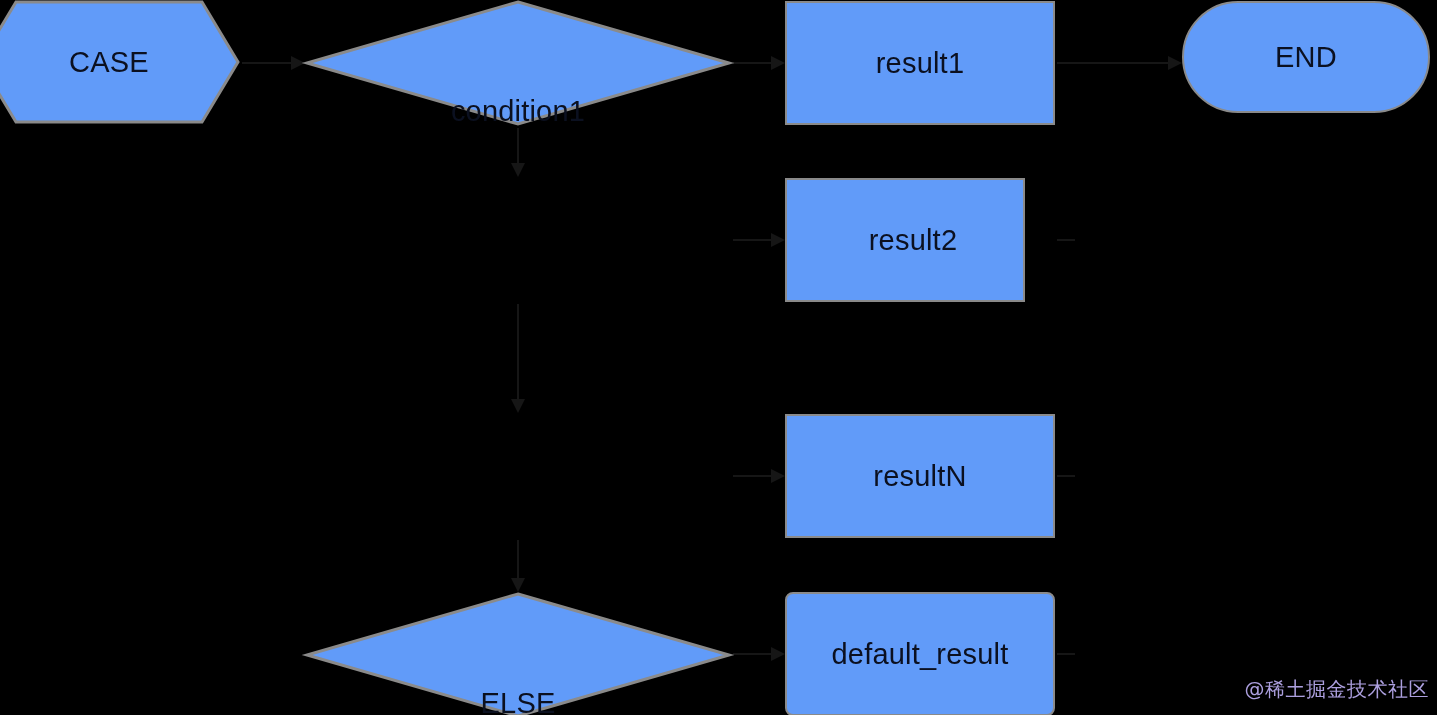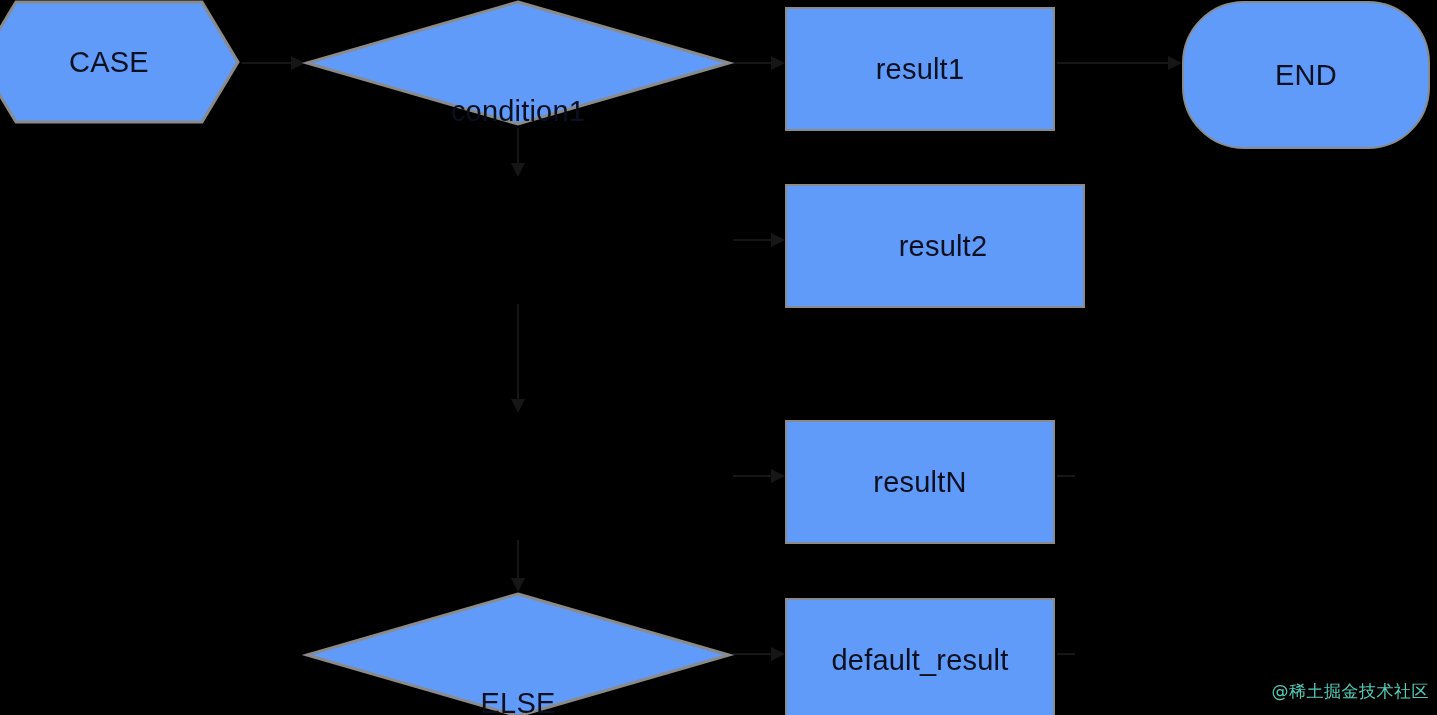--- a/index.html
+++ b/index.html
@@ -24,21 +24,20 @@
     color: #0b1020;
     font-size: 29px;
     line-height: 1;
     letter-spacing: 0.2px;
     white-space: nowrap;
   }
   
   .rect {
     background: #619bf9;
     border: 2px solid #8a8a8a;
-    margin-top: 6px;
   }
   
   .diamond {
     background: transparent;
     border: none;
     align-items: flex-end;
   }
   .diamond .label,
   .hexnode .label,
   .stadium .label {
@@ -66,23 +65,23 @@
     left: 0;
     top: 0;
     width: 1437px;
     height: 715px;
     z-index: 0;
   }
   .watermark {
     position: absolute;
     right: 8px;
     bottom: 12px;
-    color: #5eead4;
+    color: #c4b5fd;
     opacity: 0.88;
-    font-size: 17px;
+    font-size: 20px;
     font-family: "DejaVu Sans", sans-serif;
     letter-spacing: 0.5px;
     white-space: nowrap;
   }
 </style>
 </head>
 <body>
 
 <div id="canvas">
 
@@ -121,40 +120,40 @@
     <svg class="shape-bg" viewBox="0 0 426 126" preserveAspectRatio="none">
       <polygon points="213,2 424,63 213,124 2,63" fill="#619bf9" stroke="#8a8a8a" stroke-width="3"></polygon>
     </svg>
     <span class="label">condition1</span>
   </div>
 
   <div class="shape rect" style="left:785px; top:1px; width:270px; height:124px;">
     <span class="label">result1</span>
   </div>
 
-  <div class="shape stadium" style="left:1182px; top:1px; width:248px; height:148px;">
+  <div class="shape stadium" style="left:1182px; top:1px; width:248px; height:112px;">
     <span class="label">END</span>
   </div>
 
 
-  <div class="shape rect" style="left:785px; top:178px; width:300px; height:124px;padding-left:16px;">
+  <div class="shape rect" style="left:785px; top:178px; width:240px; height:124px;padding-left:16px;">
     <span class="label">result2</span>
   </div>
 
 
   <div class="shape rect" style="left:785px; top:414px; width:270px; height:124px;justify-content:center;">
     <span class="label">resultN</span>
   </div>
 
   <div class="shape diamond" style="left:305px; top:592px; width:426px; height:126px;">
     <svg class="shape-bg" viewBox="0 0 426 126" preserveAspectRatio="none">
       <polygon points="213,2 424,63 213,124 2,63" fill="#619bf9" stroke="#8a8a8a" stroke-width="3"></polygon>
     </svg>
     <span class="label">ELSE</span>
   </div>
 
-  <div class="shape rect" style="left:785px; top:592px; width:270px; height:124px;">
+  <div class="shape rect" style="left:785px; top:592px; width:270px; height:124px;border-radius:8px;">
     <span class="label">default_result</span>
   </div>
 
   <div class="watermark">@稀土掘金技术社区</div>
 
 </div>
 
 </body></html>

